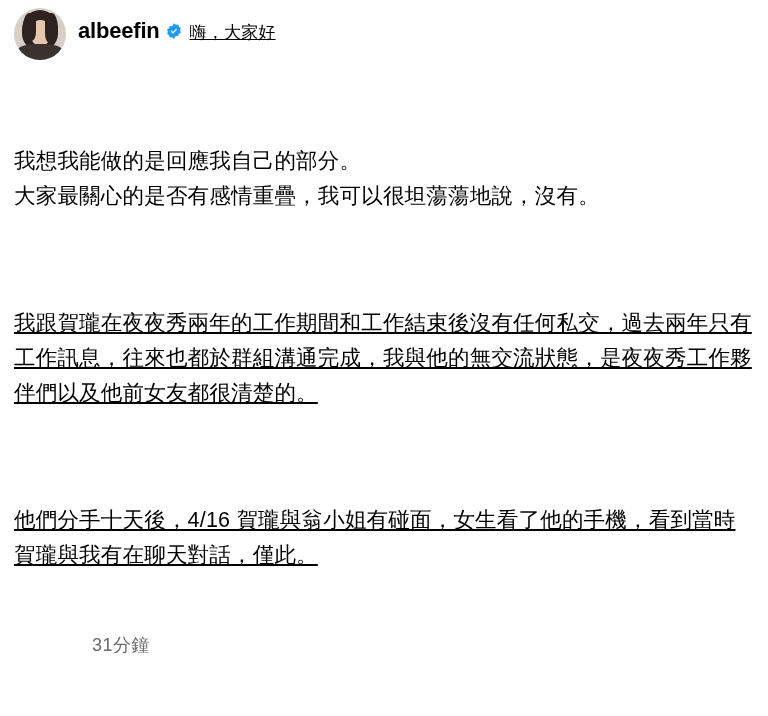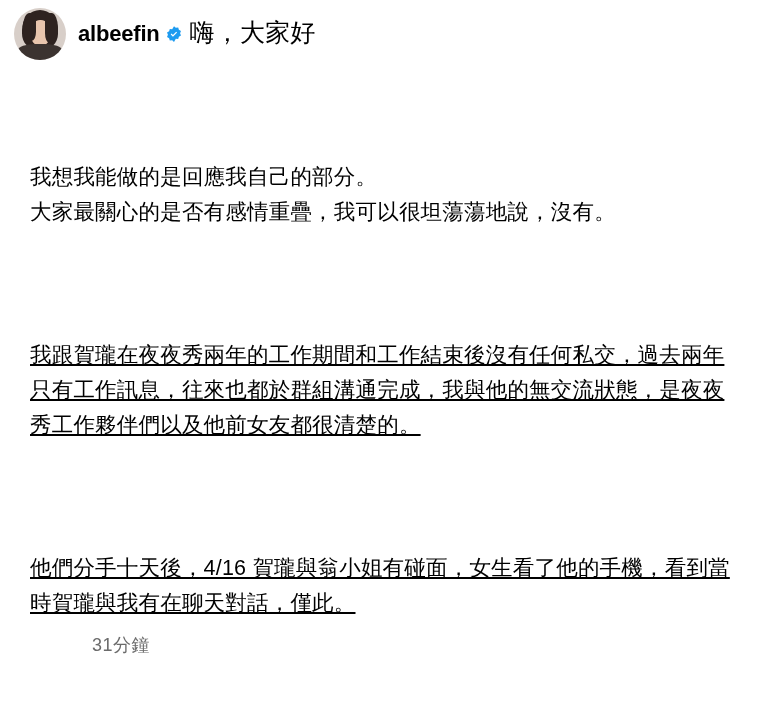--- a/index.html
+++ b/index.html
@@ -88,31 +88,32 @@
     display: inline-block;
     width: 18px;
     height: 18px;
     margin: 0 7px 0 5px;
     position: relative;
     top: 2px;
     flex: 0 0 18px;
   }
   .verified svg { display: block; }
   .headline-text {
-    font-size: 25px;
+    font-size: 17px;
+    text-decoration: underline;
   }
   .body-text {
     margin-top: 14px;
     font-size: 21.5px;
     line-height: 1.63;
     letter-spacing: 0.2px;
     white-space: pre-wrap;
     word-break: break-word;
   }
-  .para { margin: 16px; }
+  .para { margin: 0; }
   .para + .para { margin-top: 22px; text-decoration: underline; }
   .timestamp {
     position: absolute;
     left: 92px;
     bottom: 12px;
     font-size: 18px;
     color: #6b6b6b;
     letter-spacing: 0.5px;
     margin-top: 33px;
   }

